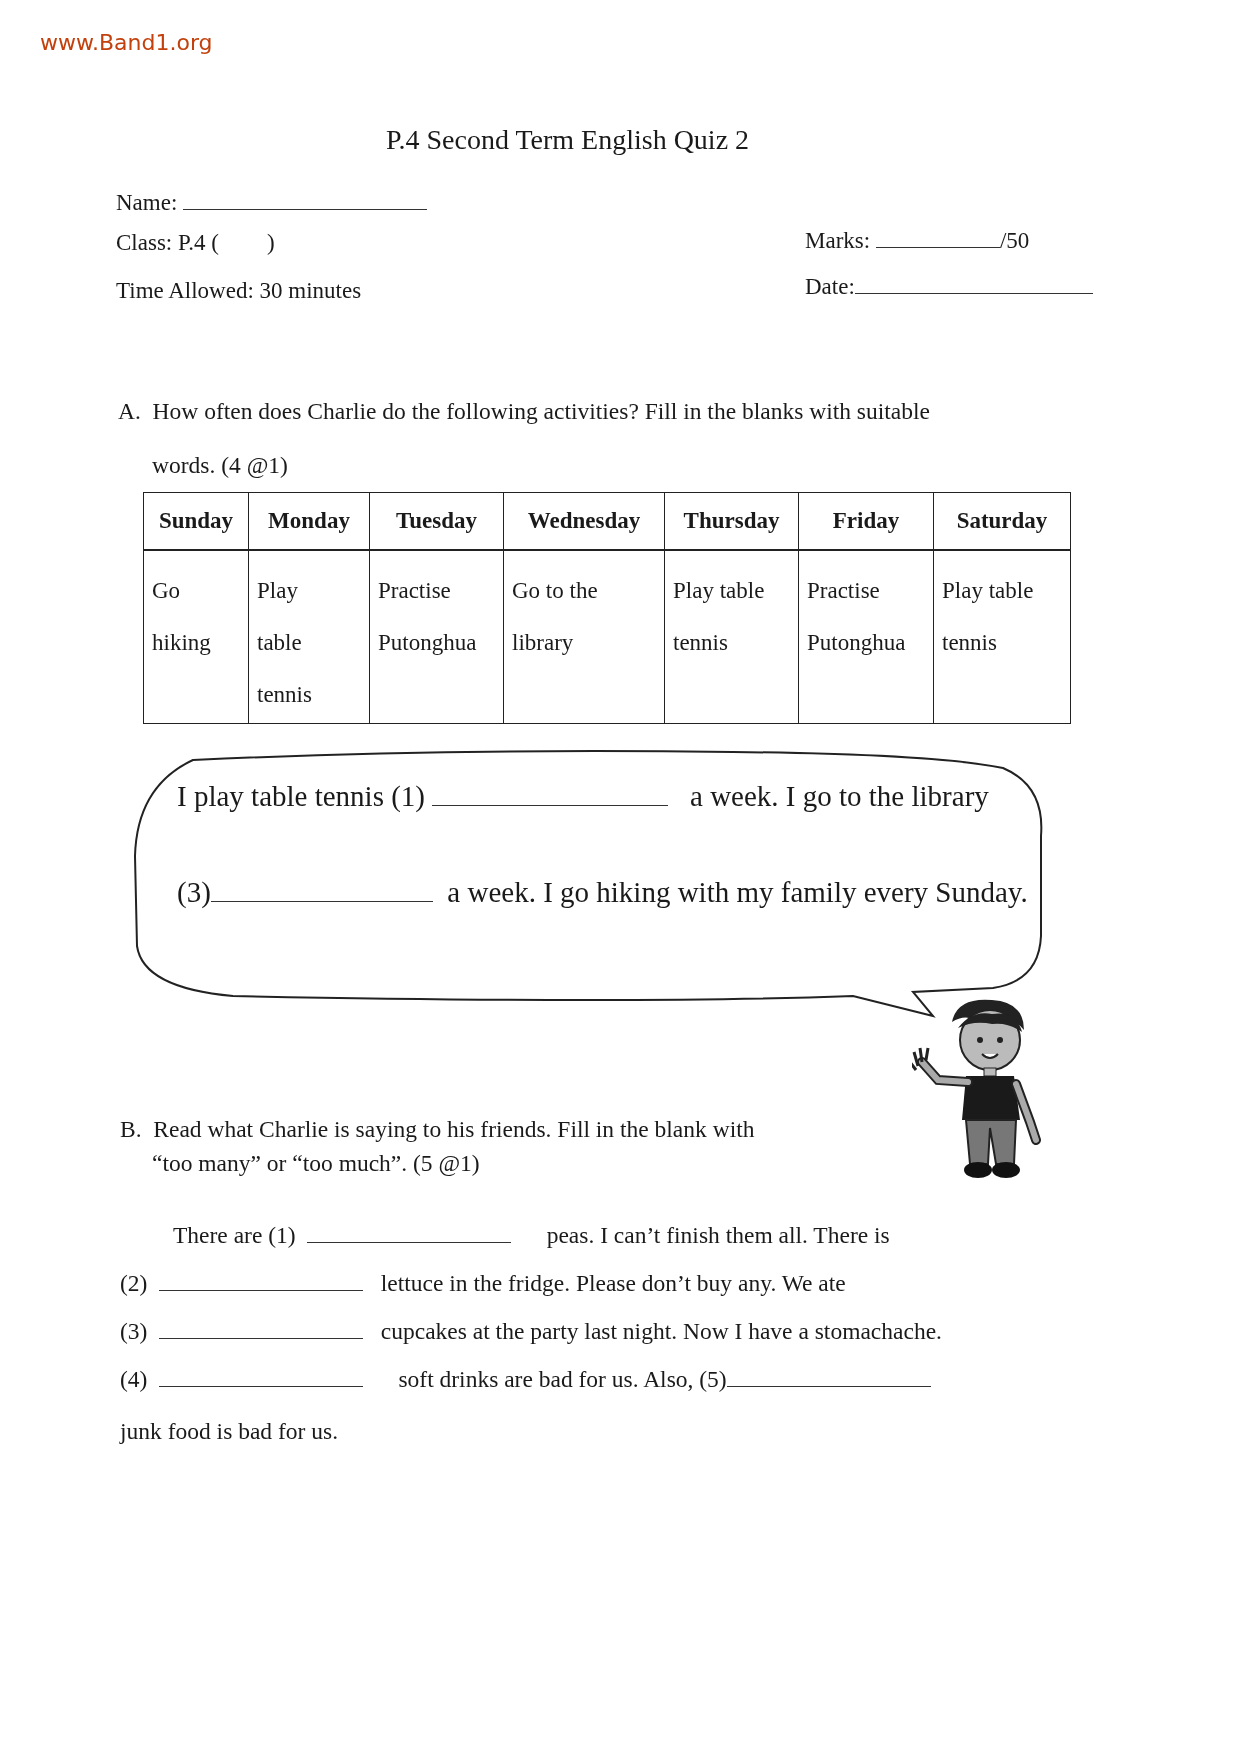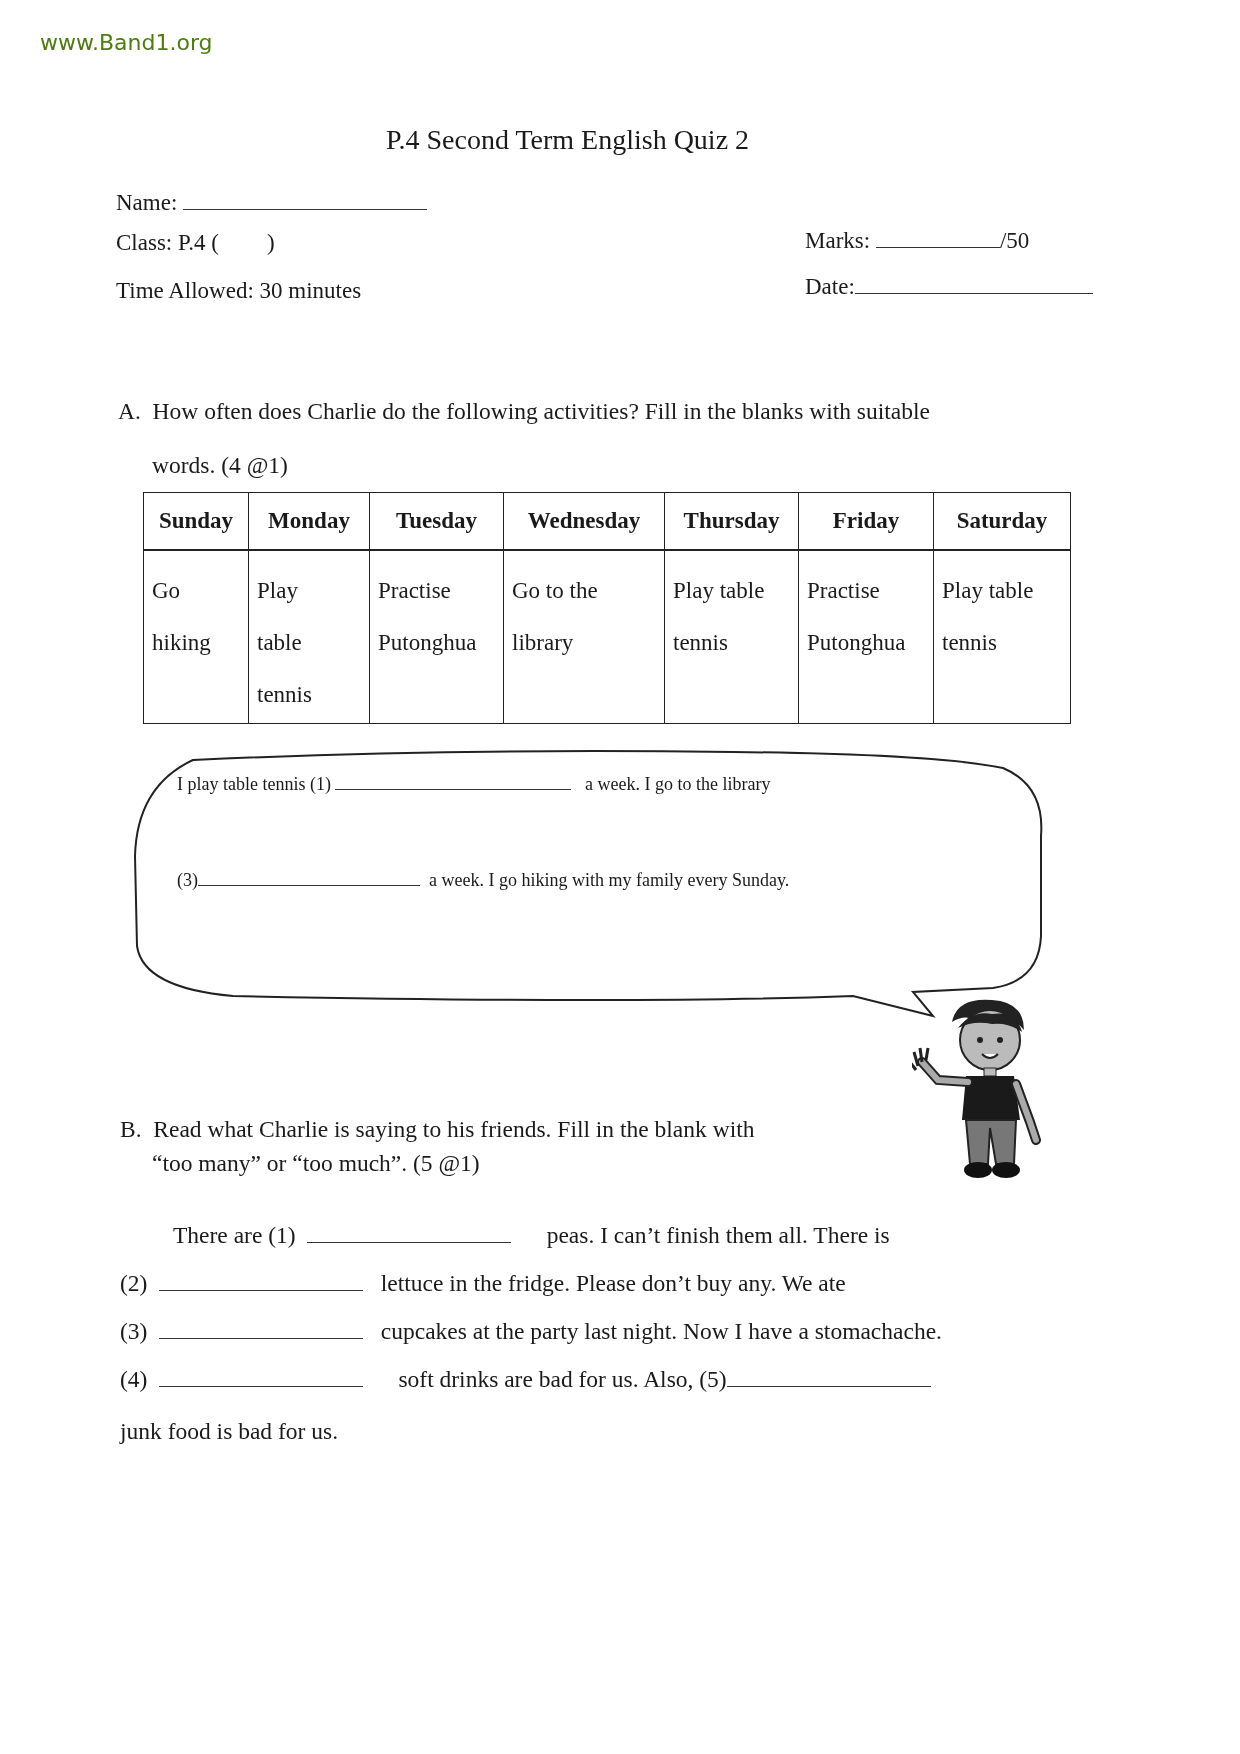--- a/index.html
+++ b/index.html
@@ -1,31 +1,31 @@
 <!DOCTYPE html>
 <html><head>
 <meta charset="utf-8">
 <style>
   html, body { margin:0; padding:0; background:#ffffff; }
   body { width:1240px; height:1754px; position:relative; overflow:hidden;
          font-family:"Liberation Serif", "DejaVu Serif", serif; color:#1a1a1a; }
   .abs { position:absolute; white-space:nowrap; }
-  .watermark { left:40px; top:30px; font-family:"DejaVu Sans", sans-serif; font-size:22px; color:#4d7c0f; }
+  .watermark { left:40px; top:30px; font-family:"DejaVu Sans", sans-serif; font-size:22px; color:#c2410c; }
   .title { left:386px; top:124px; font-size:28px; }
   .lbl { font-size:23px; }
   .line { display:inline-block; border-bottom:1.5px solid #333; vertical-align:baseline; height:1px; }
   .q { font-size:23.5px; }
 
   table.sched { position:absolute; left:143px; top:492px; border-collapse:collapse; width:928px; }
   table.sched td, table.sched th { border:1.5px solid #222; vertical-align:top; font-size:23px; padding:0; }
   table.sched th { height:56px; font-weight:bold; text-align:center; vertical-align:middle; border-bottom:2.5px solid #222; }
   table.sched td { height:158px; padding:14px 0 0 8px; line-height:52px; font-weight:normal; }
   .bubble { position:absolute; left:133px; top:746px; width:908px; height:246px; }
   .bubble svg { position:absolute; left:0; top:0; overflow:visible; }
-  .bline { position:absolute; font-size:18px; white-space:nowrap; }
+  .bline { position:absolute; font-size:29px; white-space:nowrap;margin-top:6px; }
   .charlie { position:absolute; left:912px; top:992px; width:160px; height:195px; }
 </style>
 </head>
 <body>
 
 <div class="abs watermark">www.Band1.org</div>
 
 <div class="abs title">P.4 Second Term English Quiz 2</div>
 
 <div class="abs lbl" style="left:116px; top:190px;">

